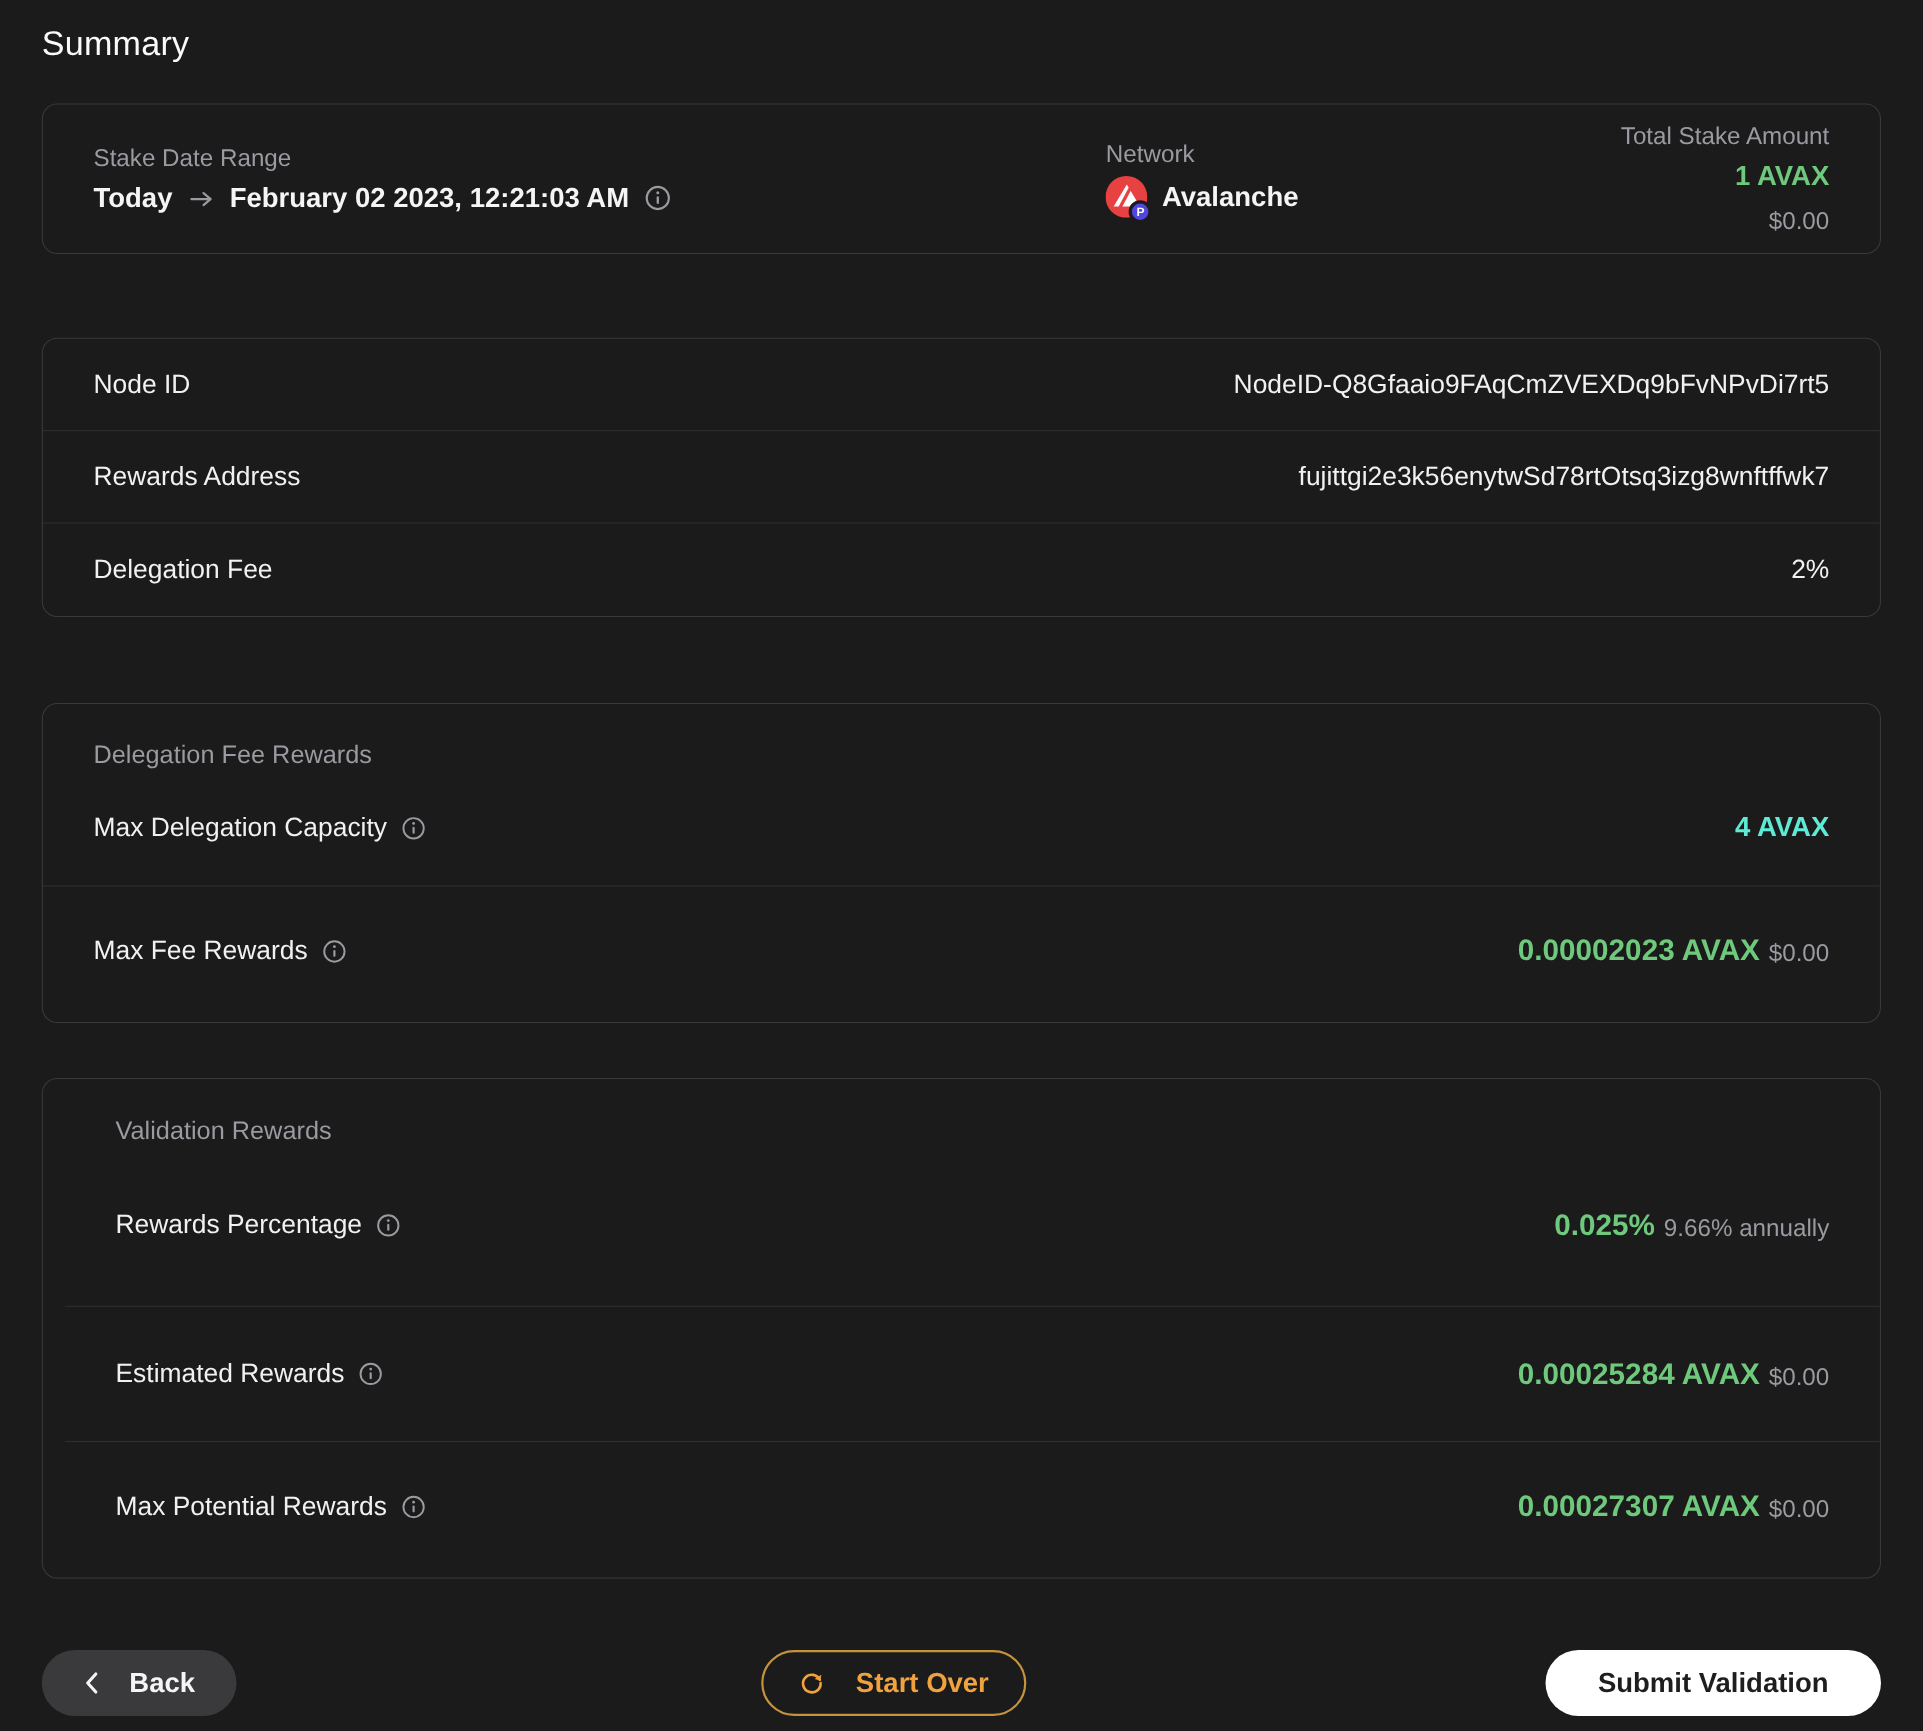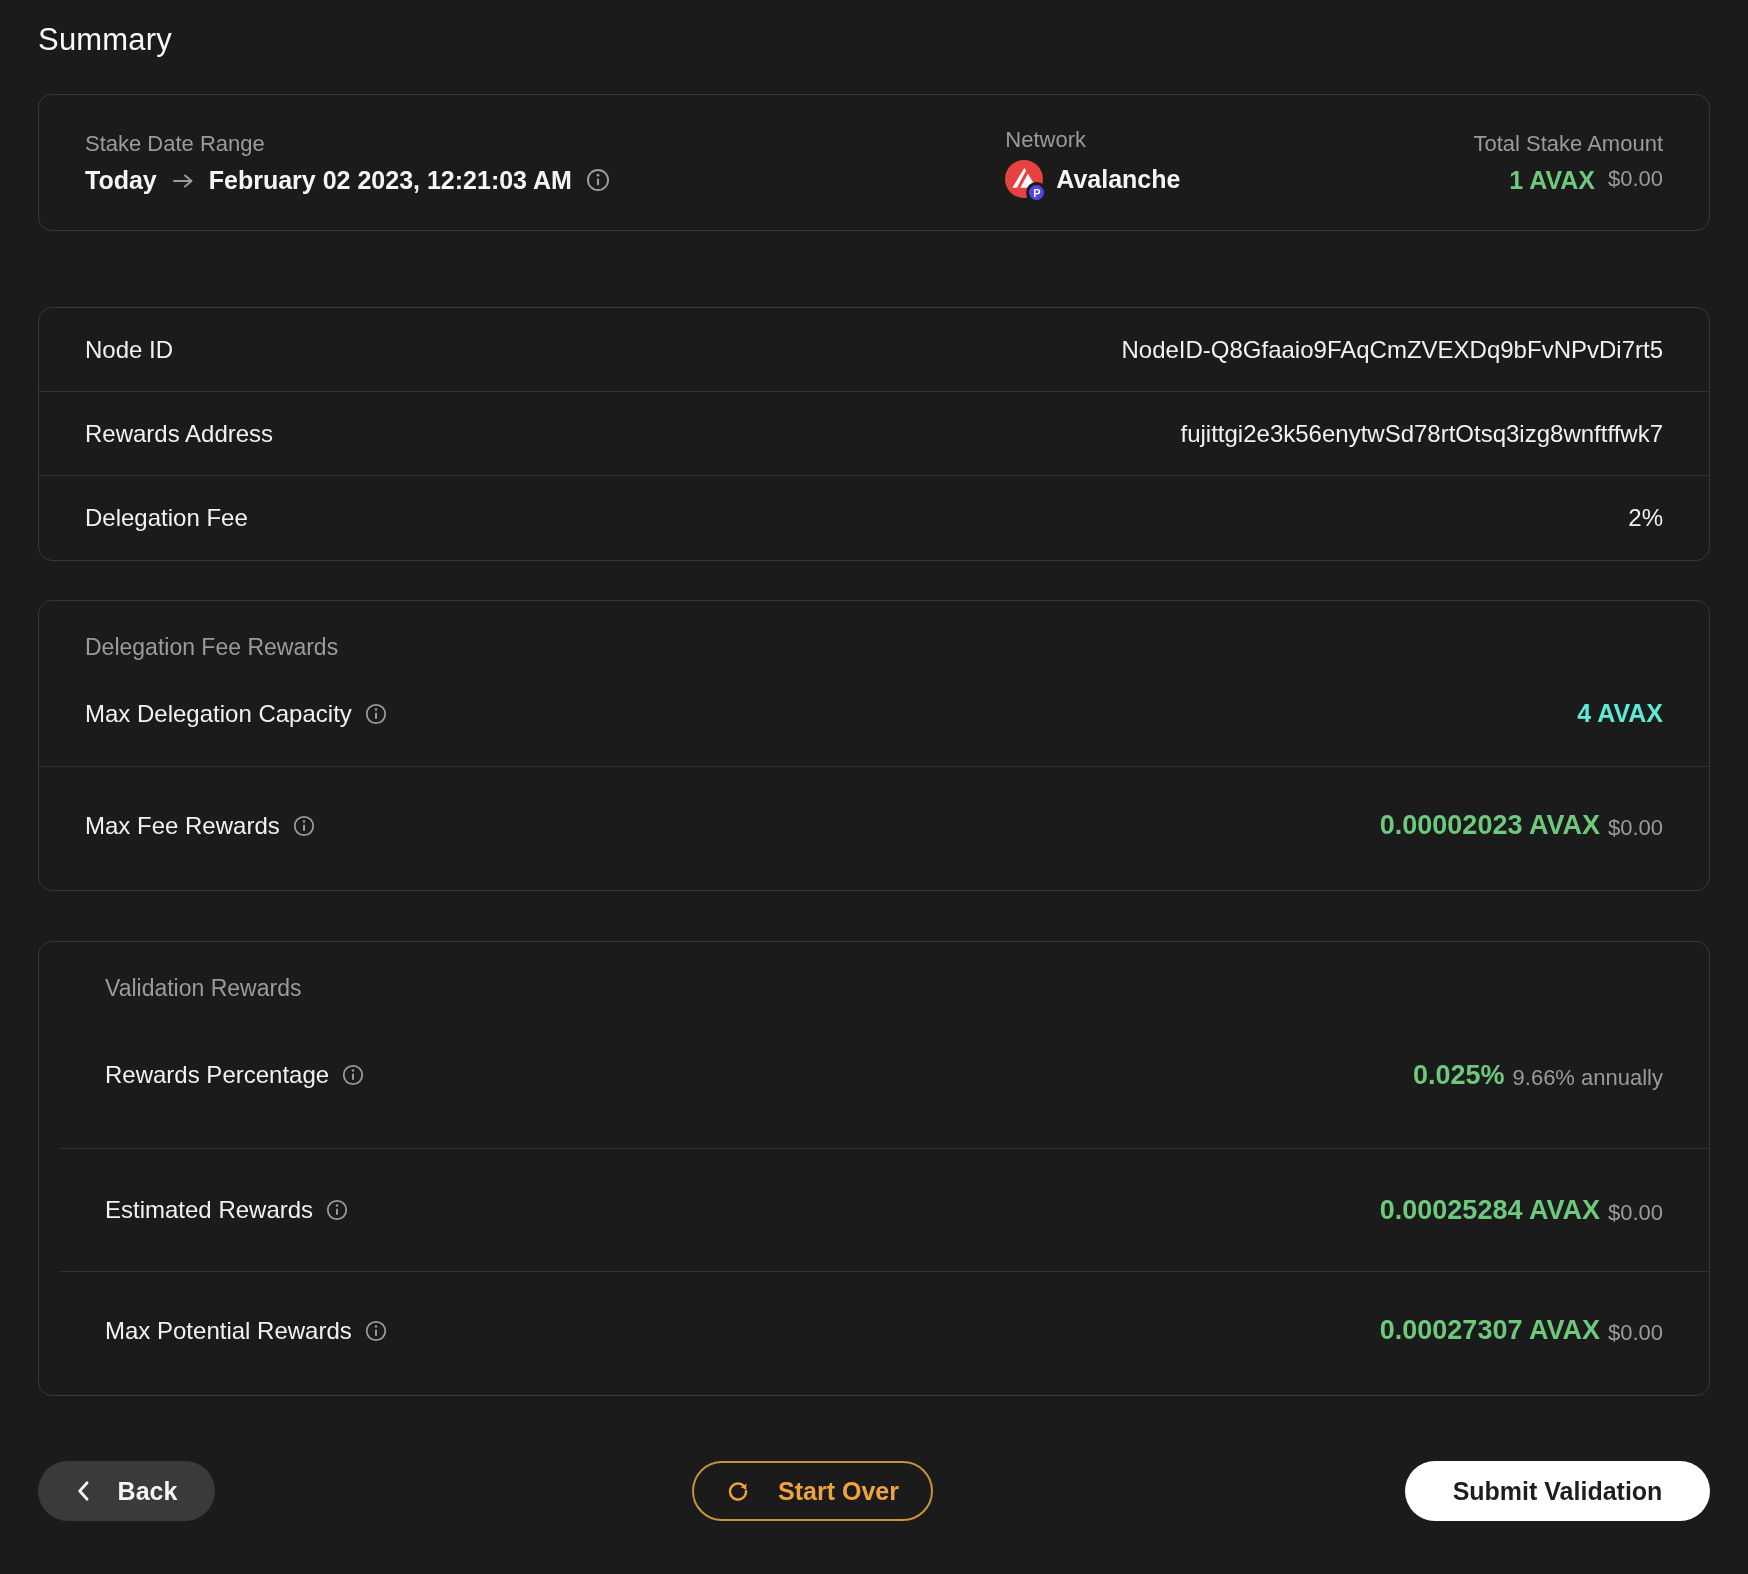--- a/index.html
+++ b/index.html
@@ -16,21 +16,21 @@
   }
   .label-sm { font-size:22px; color:#9a9aa0; font-weight:400; }
 
   
   .summary-card { margin-top:36px; height:137px; display:flex; align-items:center; padding:0 46px;gap:24px; }
   .col-dates { flex:0 0 56.8%; display:flex; flex-direction:column; gap:9px; }
   .col-network { flex:1; display:flex; flex-direction:column; gap:7px; }
   .col-stake { margin-left:auto; display:flex; flex-direction:column; gap:9px; align-items:flex-end; }
   .date-line { display:flex; align-items:center; gap:14px; font-size:25px; font-weight:700; color:#f5f5f6; }
   .net-line { display:flex; align-items:center; gap:13px; font-size:25px; font-weight:700; }
-  .stake-line { display:flex; align-items:flex-start; gap:13px; }
+  .stake-line { display:flex; align-items:flex-end; gap:13px;flex-direction:column; }
   .stake-amount { font-size:25px; font-weight:700; color:#6ec97c; }
   .stake-usd { font-size:22px; color:#9a9aa0; }
 
   .info-icon { display:inline-flex; flex:0 0 auto; }
   .arrow-icon { display:inline-flex; flex:0 0 auto; margin-top:2px; }
 
   
   .logo-wrap { position:relative; width:38px; height:38px; flex:0 0 auto; }
   .p-badge {
     position:absolute; right:-4px; bottom:-5px; width:21px; height:21px;
@@ -44,21 +44,21 @@
     height:84px; display:flex; align-items:center; justify-content:space-between;
     padding:0 46px; border-bottom:1px solid #2f2f31;
   }
   .detail-row:last-child { border-bottom:none; }
   .detail-label { font-size:24px; font-weight:500; color:#f1f1f3; }
   .detail-value { font-size:24px; font-weight:400; color:#f1f1f3; }
 
   
   .section-card { padding-top:33px; }
   .section-label { padding:0 46px; font-size:23px; color:#9a9aa0; }
-  .fee-card { margin-top:39px; height:291px; }
+  .fee-card { margin-top:78px; height:291px; }
   .validation-card { margin-top:50px; height:455px;padding-left:20px; }
   .reward-row {
     display:flex; align-items:center; justify-content:space-between; padding:0 46px;
     border-bottom:1px solid #2f2f31;
   }
   .reward-row:last-child { border-bottom:none; }
   .row-label { display:flex; align-items:center; gap:13px; font-size:24px; font-weight:500; color:#f1f1f3; }
   .value-block { display:flex; flex-direction:row; align-items:flex-end; gap:8px; }
   .green-value { font-size:27px; font-weight:700; color:#6ec97c; }
   .white-value { font-size:25px; font-weight:700; color:#5eead4; }

